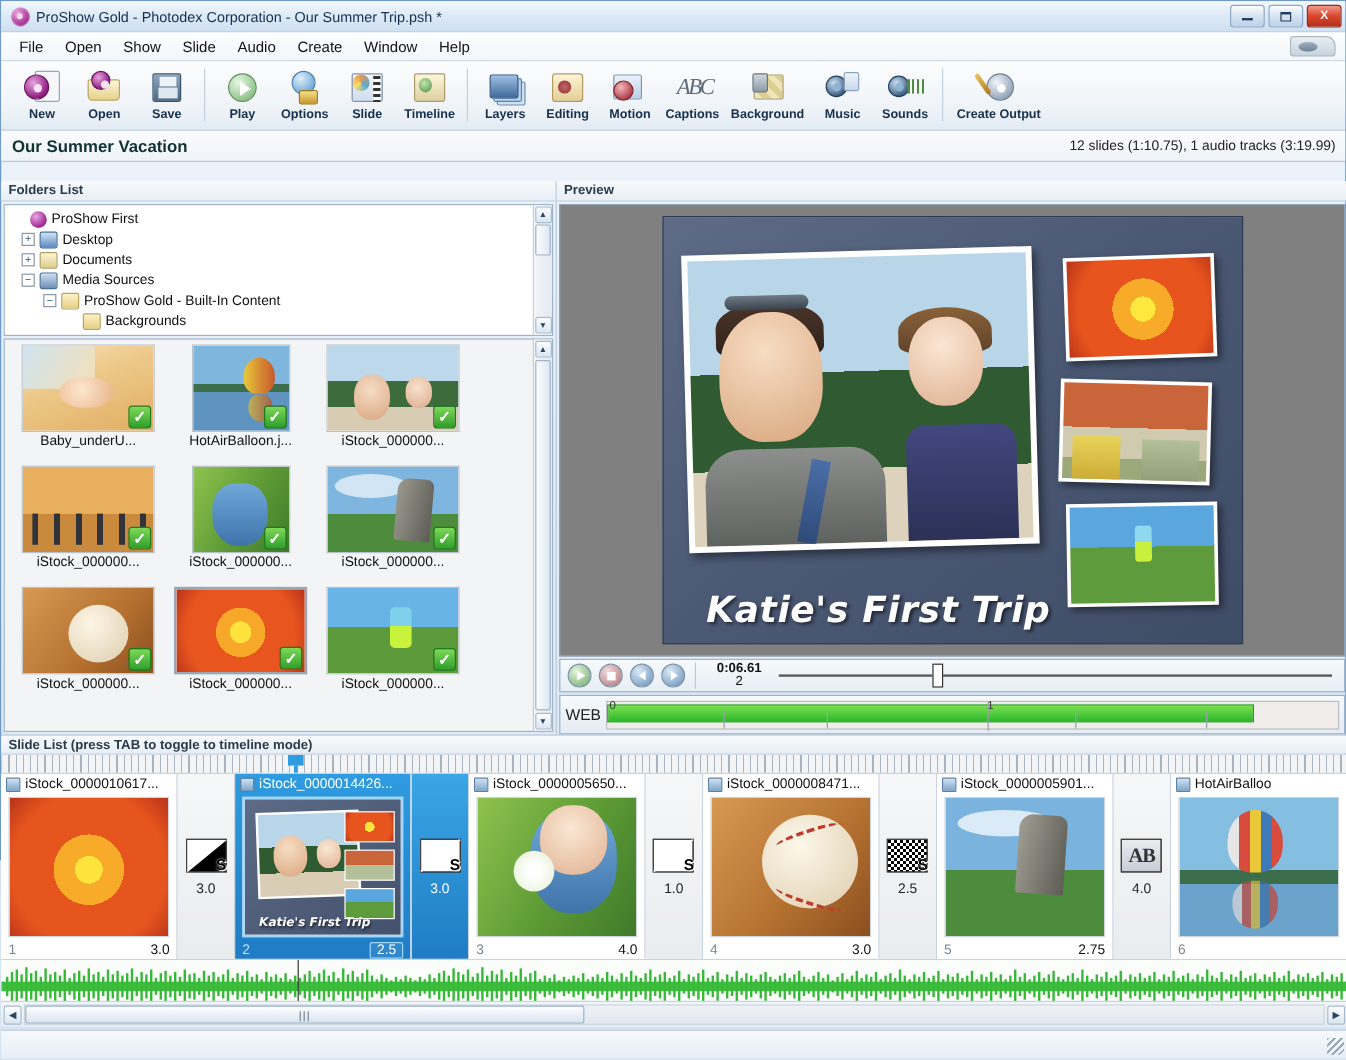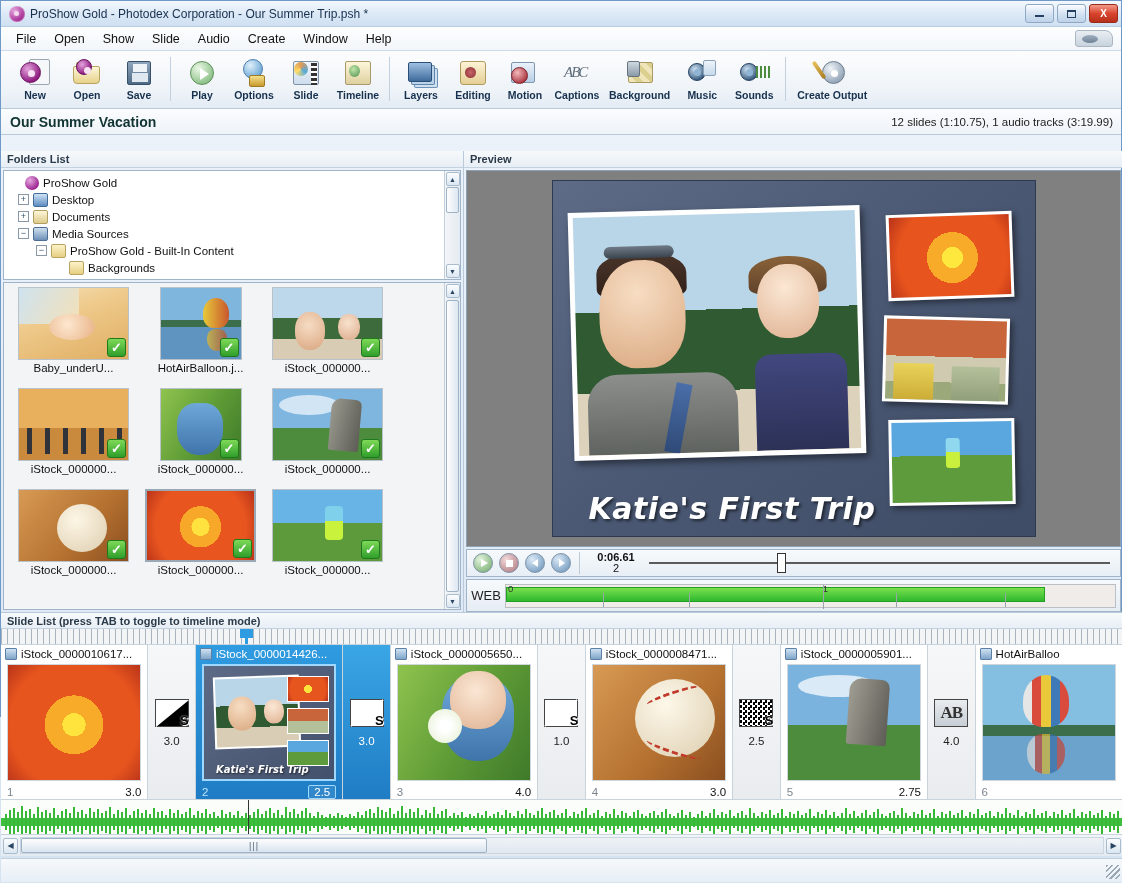--- a/index.html
+++ b/index.html
@@ -88,21 +88,21 @@
     box-shadow:3px 3px 0 -1px #bcd4ea, 3px 3px 0 0 #5e83ad, 6px 6px 0 -1px #cfe0ef, 6px 6px 0 0 #6d90b8;}
   .ic-palette{position:absolute;left:2px;top:3px;width:26px;height:24px;border-radius:3px;
     background:linear-gradient(#fdf3d6,#e4cf94);border:1px solid #b09b5f;}
   .ic-palette:after{content:"";position:absolute;left:4px;top:5px;width:11px;height:11px;border-radius:50%;
     background:radial-gradient(circle,#c8666a,#8a2e33);}
   .ic-motion{position:absolute;left:1px;top:4px;width:24px;height:21px;border-radius:2px;
     background:linear-gradient(#eaf2fa,#b9cfe6);border:1px solid #7e97b0;}
   .ic-motion:after{content:"";position:absolute;left:-1px;top:4px;width:15px;height:15px;border-radius:50%;
     background:radial-gradient(circle at 36% 32%,#f3b8bc,#a8333c 80%);border:1px solid #7e2029;}
   .ic-abc{position:absolute;left:2px;top:5px;width:26px;height:20px;
-    font-family:"Liberation Serif",serif;font-size:15px;font-style:italic;color:#5e6b78;
+    font-family:"Liberation Serif",serif;font-size:19px;font-style:italic;color:#5e6b78;
     letter-spacing:-2px;line-height:19px;}
   .ic-bg{position:absolute;left:3px;top:4px;width:25px;height:21px;border-radius:2px;
     background:repeating-linear-gradient(45deg,#efe5b8 0 5px,#dcd091 5px 10px);border:1px solid #a89a62;}
   .ic-bg:after{content:"";position:absolute;left:-2px;top:-2px;width:11px;height:14px;border-radius:2px;
     background:linear-gradient(#cfd8e0,#8b9aa8);border:1px solid #66747f;}
   .ic-spk{position:absolute;left:1px;top:5px;width:18px;height:18px;border-radius:50%;
     background:radial-gradient(circle at 38% 34%,#cfe3f4,#33557a 78%);border:1px solid #23405e;}
   .ic-spk:after{content:"";position:absolute;left:5px;top:5px;width:7px;height:7px;border-radius:50%;background:#8fb4d4;}
   .ic-note{position:absolute;right:1px;top:2px;width:13px;height:16px;border-radius:2px;
     background:linear-gradient(#eef5fb,#c6d8e9);border:1px solid #8ba3ba;}
@@ -529,21 +529,21 @@
   <div class="main">
 
     <div class="leftcol">
       <div class="panehdr">Folders List</div>
 
       <div class="treewrap">
         <div class="tree">
           <div class="trow" style="padding-left:2px;">
             <span class="noexp"></span>
             <span class="tico ti-ps"></span>
-            <span>ProShow Gold</span>
+            <span>ProShow First</span>
           </div>
           <div class="trow" style="padding-left:10px;">
             <span class="exp">+</span>
             <span class="tico ti-desk"></span>
             <span>Desktop</span>
           </div>
           <div class="trow" style="padding-left:10px;">
             <span class="exp">+</span>
             <span class="tico ti-docs"></span>
             <span>Documents</span>

